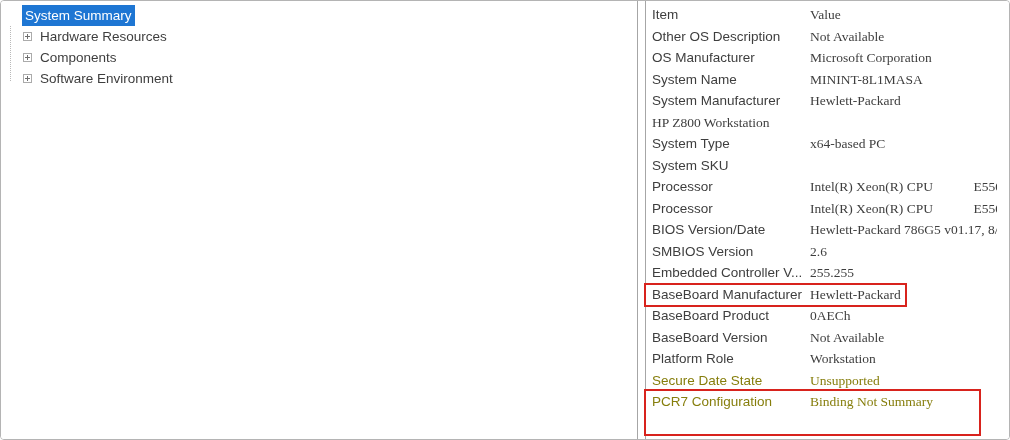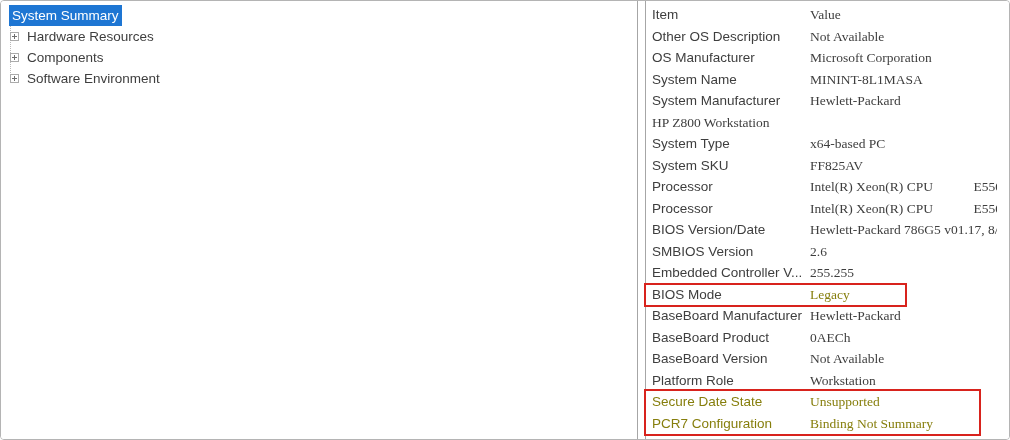--- a/index.html
+++ b/index.html
@@ -29,21 +29,21 @@
   }
   .tree { position: relative; }
   .tree-connector {
     position: absolute; left: 9px; top: 21px; height: 55px;
     border-left: 1px dotted #b9b9b9;
   }
   .tree-item {
     position: relative;
     height: 21px; line-height: 21px;
     white-space: nowrap;
-    padding-left: 8px;
+    padding-left: 21px;
     cursor: default;
     display: flex; align-items: center;
   }
   .plusbox {
     display: none;
     position: relative;
     width: 9px; height: 9px;
     border: 1px solid #ababab;
     background: #fff;
     margin-left: 1px; margin-right: 5px;
@@ -151,21 +151,20 @@
           <span class="cell value">HP Z800 Workstation</span>
         </div>
 
         <div class="row">
           <span class="cell item">System Type</span>
           <span class="cell value">x64-based PC</span>
         </div>
 
         <div class="row">
           <span class="cell item">System SKU</span>
-          <span class="cell value">FF825AV</span>
         </div>
 
         <div class="row">
           <span class="cell item">Processor</span>
           <span class="cell value">Intel(R) Xeon(R) CPU            E5506</span>
         </div>
 
         <div class="row">
           <span class="cell item">Processor</span>
           <span class="cell value">Intel(R) Xeon(R) CPU            E5506</span>
@@ -179,24 +178,20 @@
         <div class="row">
           <span class="cell item">SMBIOS Version</span>
           <span class="cell value">2.6</span>
         </div>
 
         <div class="row">
           <span class="cell item">Embedded Controller V...</span>
           <span class="cell value">255.255</span>
         </div>
 
-        <div class="row">
-          <span class="cell item">BIOS Mode</span>
-          <span class="cell value olive">Legacy</span>
-        </div>
 
         <div class="row">
           <span class="cell item">BaseBoard Manufacturer</span>
           <span class="cell value">Hewlett-Packard</span>
         </div>
 
         <div class="row">
           <span class="cell item">BaseBoard Product</span>
           <span class="cell value">0AECh</span>
         </div>

